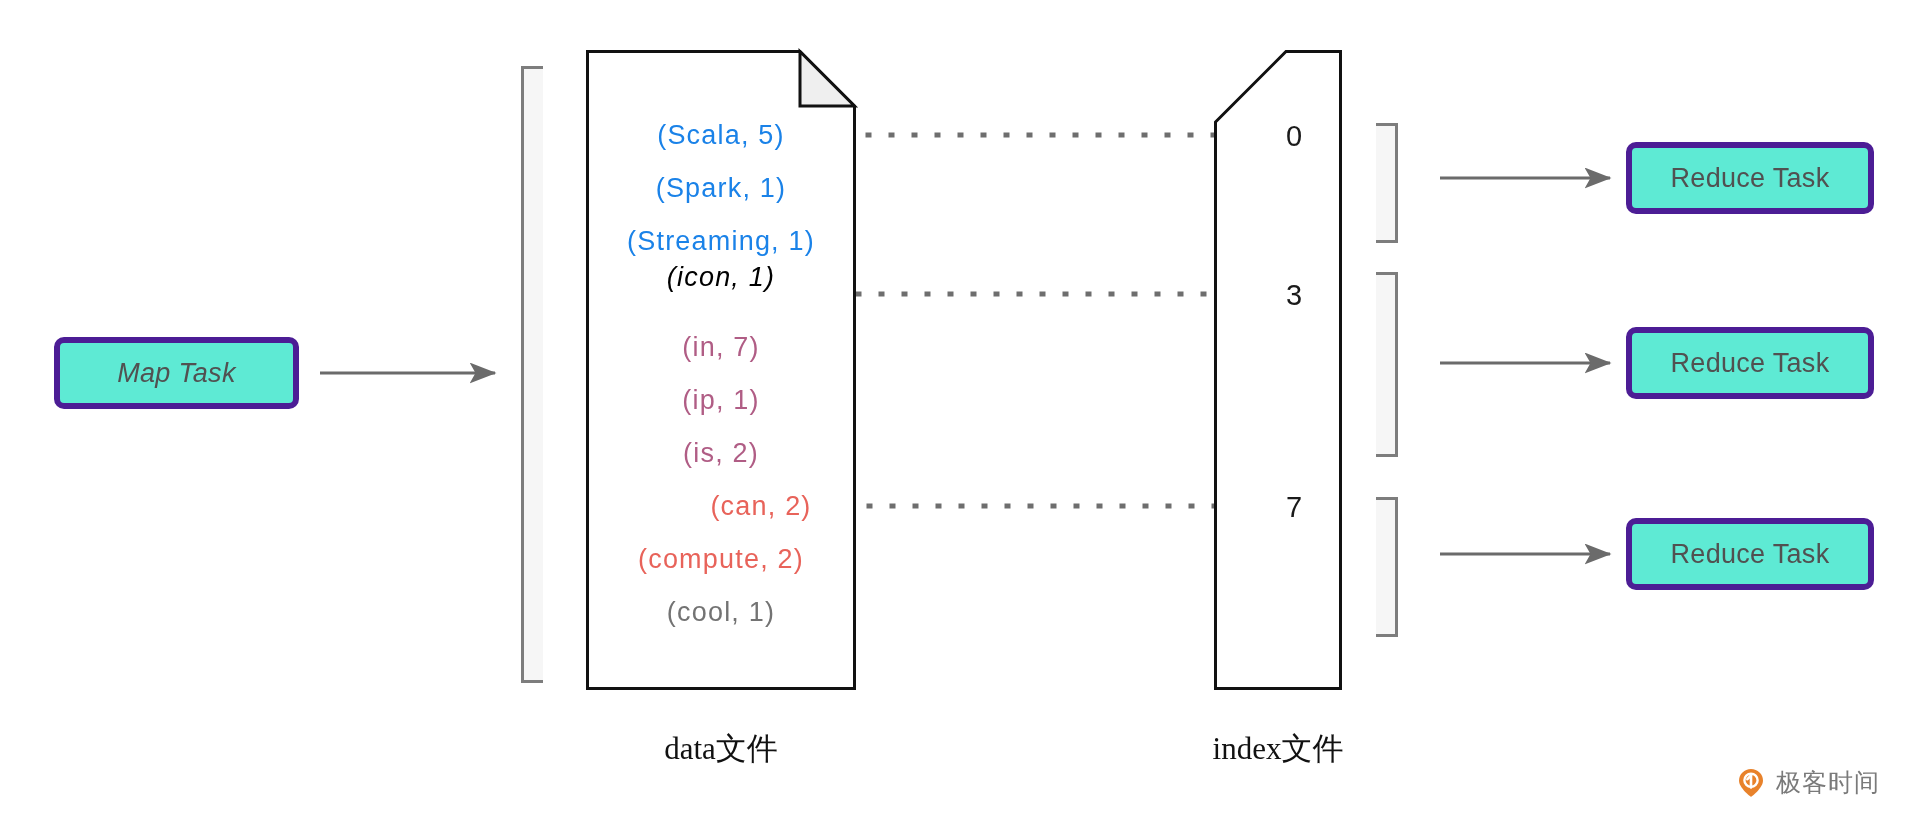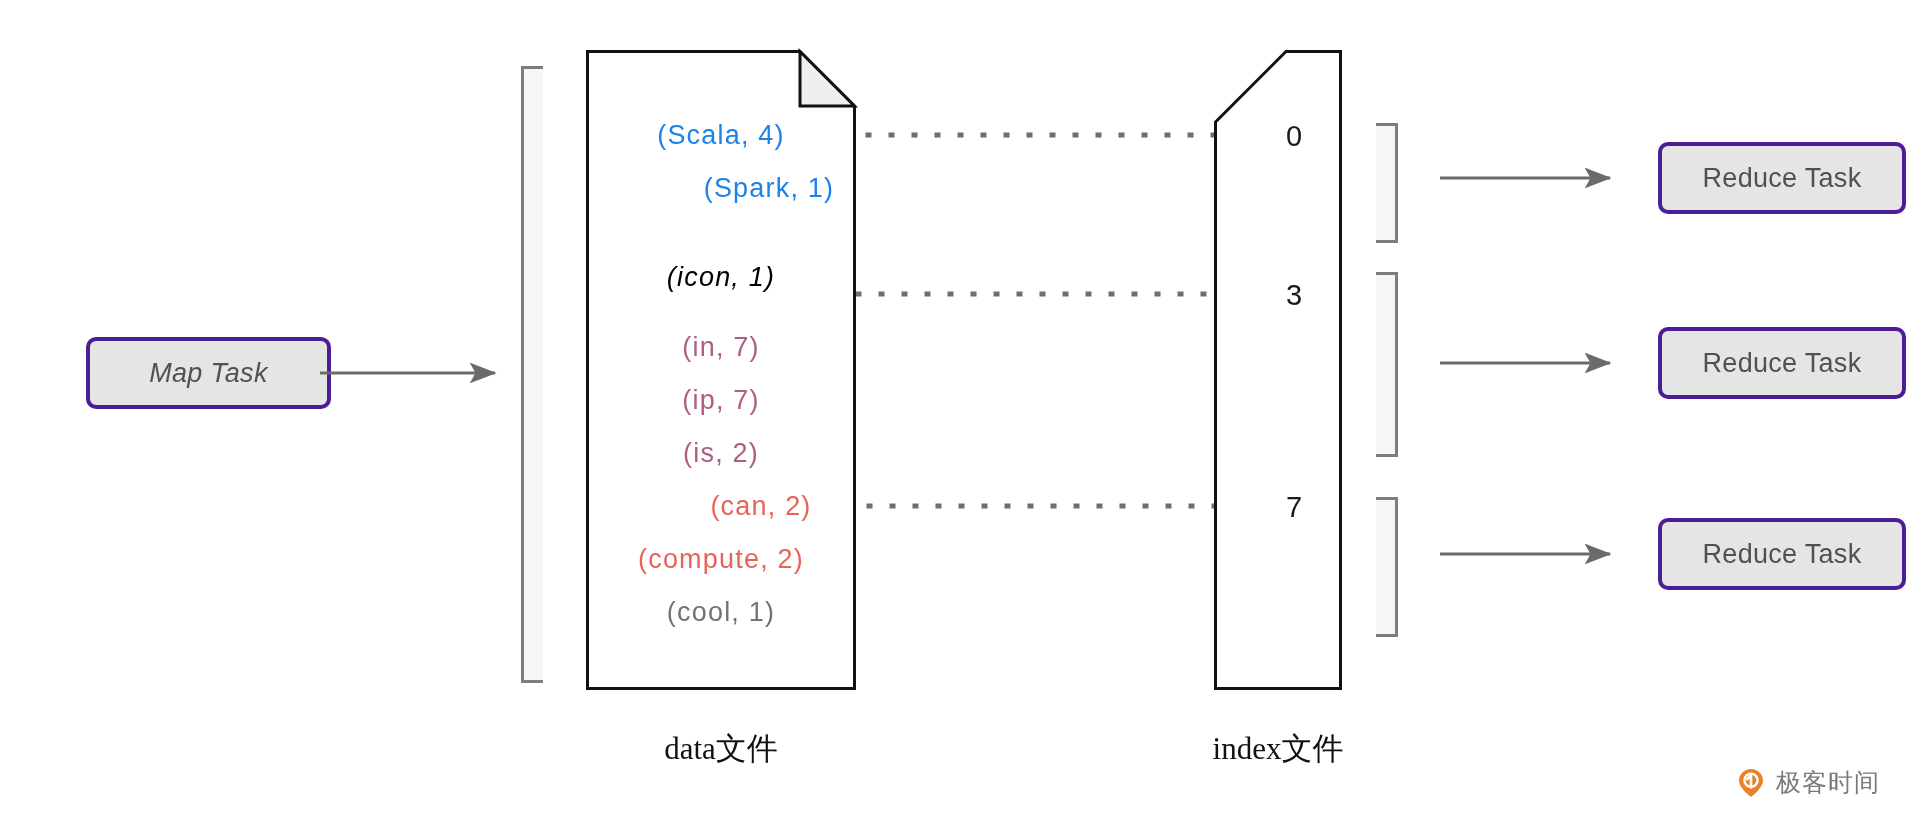--- a/index.html
+++ b/index.html
@@ -15,31 +15,30 @@
     width: 1920px;
     height: 828px;
     background: #ffffff;
     overflow: hidden;
   }
 
   
   .task-box {
     position: absolute;
     box-sizing: border-box;
-    background: #e5e5e5;
-    border: 4px solid #4c1d95;
+    background: #5eead4;
+    border: 6px solid #4c1d95;
     border-radius: 10px;
     display: flex;
     align-items: center;
     justify-content: center;
     color: #515151;
     font-size: 27px;
     letter-spacing: 0.3px;
     font-family: "Liberation Sans", sans-serif;
-    margin-left: 32px;
   }
   #map-task {
     left: 54px;
     top: 337px;
     width: 245px;
     height: 72px;
     font-style: italic;
   }
   .reduce-task {
     left: 1626px;
@@ -211,25 +210,26 @@
   <div class="bracket bracket-left" id="bracket-map-out"></div>
 
   <div class="file-shape" id="data-file">
     <svg viewBox="0 0 270 640" preserveAspectRatio="none">
       <path d="M1.5,1.5 H214 L268.5,56 V638.5 H1.5 Z" fill="#ffffff" stroke="#111111" stroke-width="3" stroke-linejoin="miter"></path>
       <path d="M214,1.5 L214,56 L268.5,56 Z" fill="#efefef" stroke="#111111" stroke-width="3" stroke-linejoin="miter"></path>
     </svg>
   </div>
 
   <div id="data-entries">
-    <div class="entry" style="top: 70px; color: rgb(26, 130, 232);">(Scala,  4)</div>
-    <div class="entry" style="top: 123px; color: rgb(26, 130, 232); margin-left: 48px;">(Spark,  1)</div>
+    <div class="entry" style="top: 70px; color: rgb(26, 130, 232);">(Scala,  5)</div>
+    <div class="entry" style="top: 123px; color: rgb(26, 130, 232);">(Spark,  1)</div>
+    <div class="entry" style="top: 176px; color: rgb(26, 130, 232);">(Streaming,  1)</div>
     <div class="entry" style="top: 212px; color: #000000; font-style: italic;">(icon,  1)</div>
     <div class="entry" style="top: 282px; color: rgb(176, 93, 133);">(in,  7)</div>
-    <div class="entry" style="top: 335px; color: rgb(176, 93, 133);">(ip,  7)</div>
+    <div class="entry" style="top: 335px; color: rgb(176, 93, 133);">(ip,  1)</div>
     <div class="entry" style="top: 388px; color: rgb(176, 93, 133);">(is,  2)</div>
     <div class="entry" style="top: 441px; color: rgb(232, 99, 90); padding-left: 40px;">(can,  2)</div>
     <div class="entry" style="top: 494px; color: rgb(232, 99, 90);">(compute,  2)</div>
     <div class="entry" style="top: 547px; color: #737373;">(cool,  1)</div>
   </div>
 
   <div class="file-shape" id="index-file">
     <svg viewBox="0 0 128 640" preserveAspectRatio="none">
       <path d="M1.5,72 L72,1.5 H126.5 V638.5 H1.5 Z" fill="#ffffff" stroke="#111111" stroke-width="3" stroke-linejoin="miter"></path>
     </svg>

